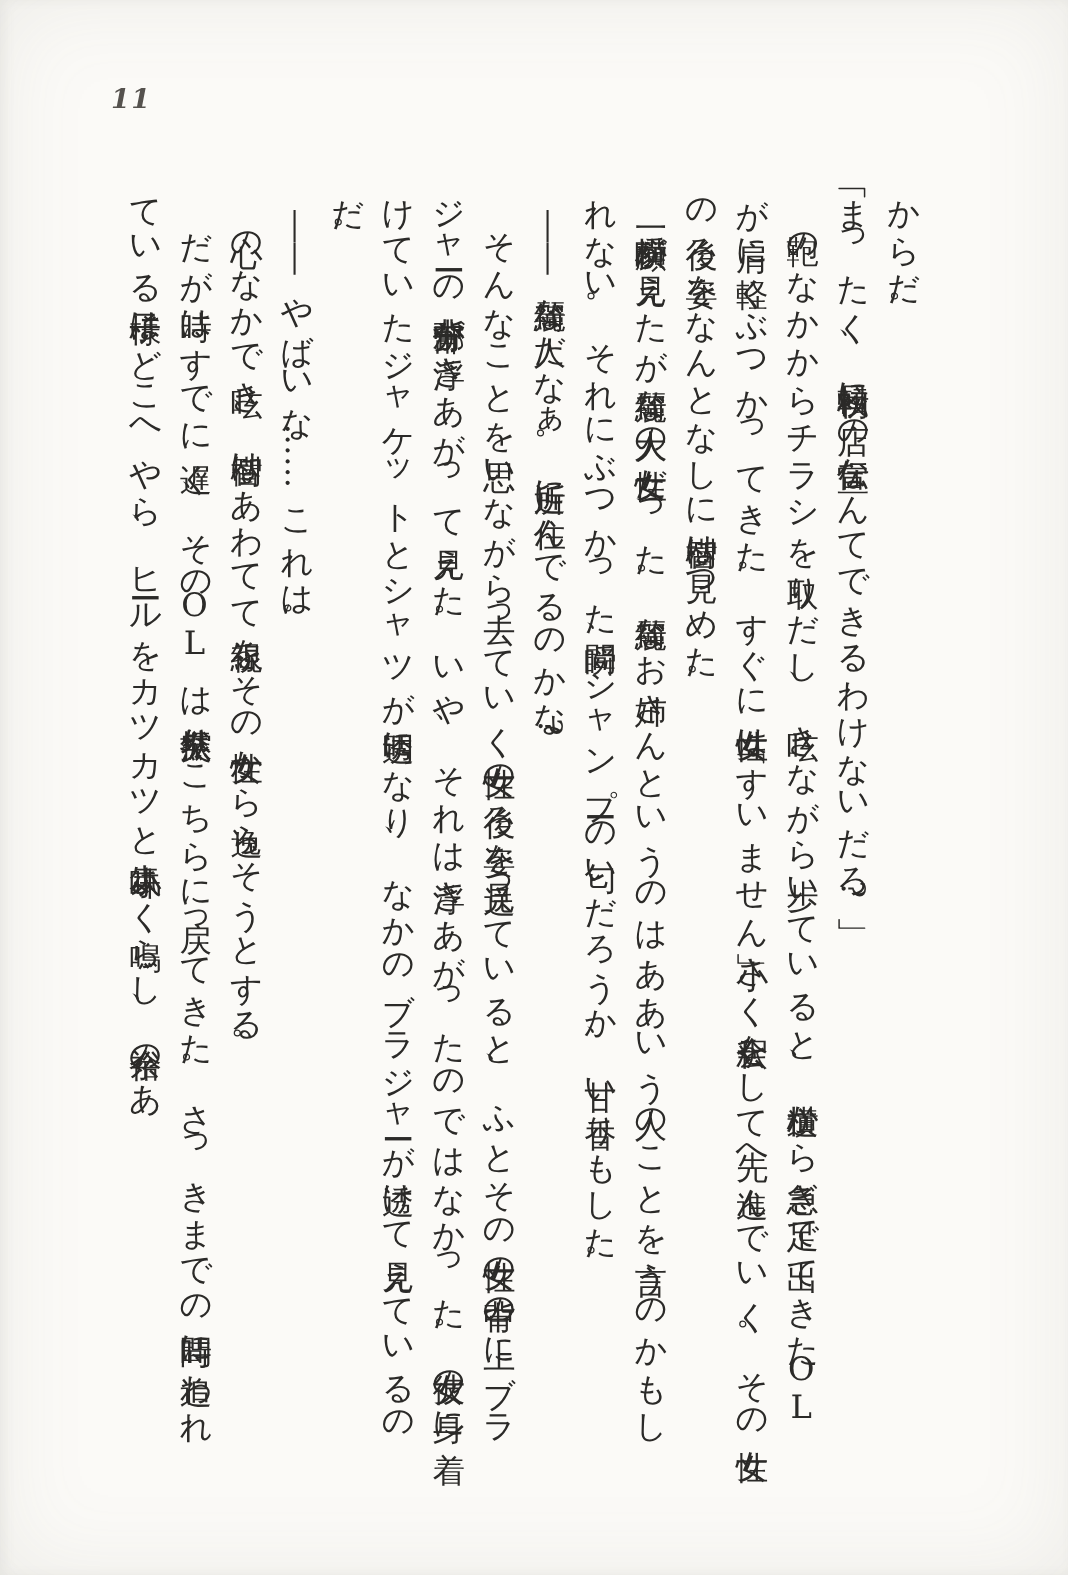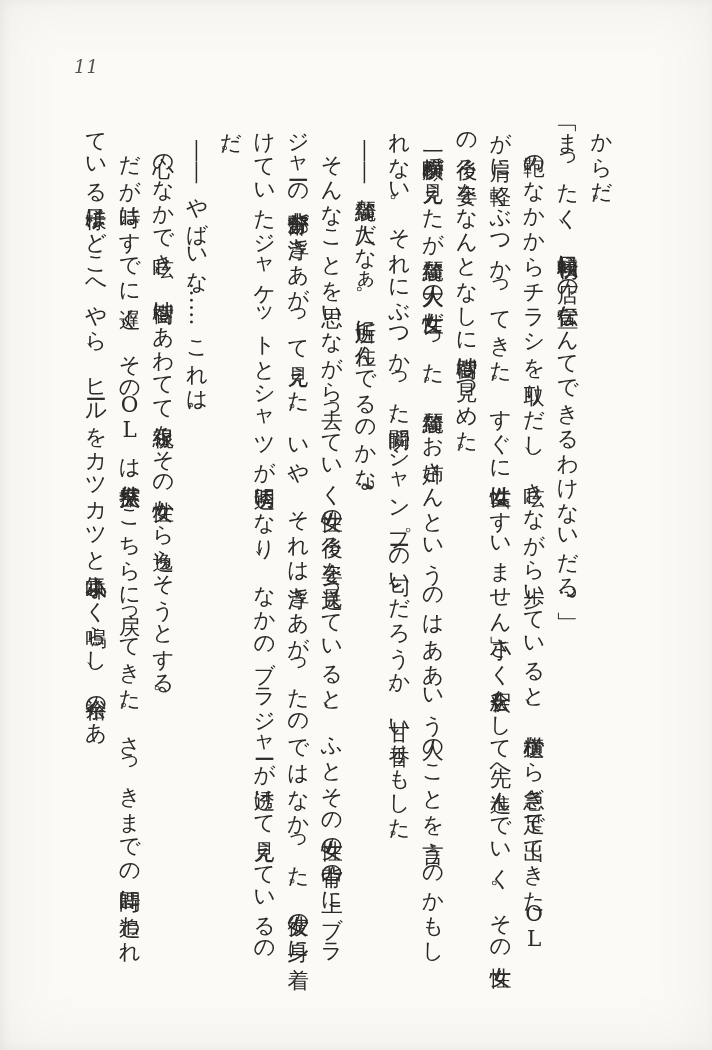--- a/index.html
+++ b/index.html
@@ -15,20 +15,21 @@
     background: #fbfaf7;
     box-shadow: inset 0 0 60px rgba(120,115,105,0.10), inset 3px 0 8px rgba(120,115,105,0.08);
   }
   .page-number {
     position: absolute;
     top: 56px; left: 74px;
     font-style: italic;
     font-size: 18px;
     color: #55524e;
     letter-spacing: 1px;
+    font-weight: bold;
   }
   .text-block {
     position: absolute;
     top: 118px; right: 94px;
     height: 833px;   
     width: 575px;    
     writing-mode: vertical-rl;
     text-orientation: mixed;
     font-size: 21.5px;
     line-height: 33.7px;

